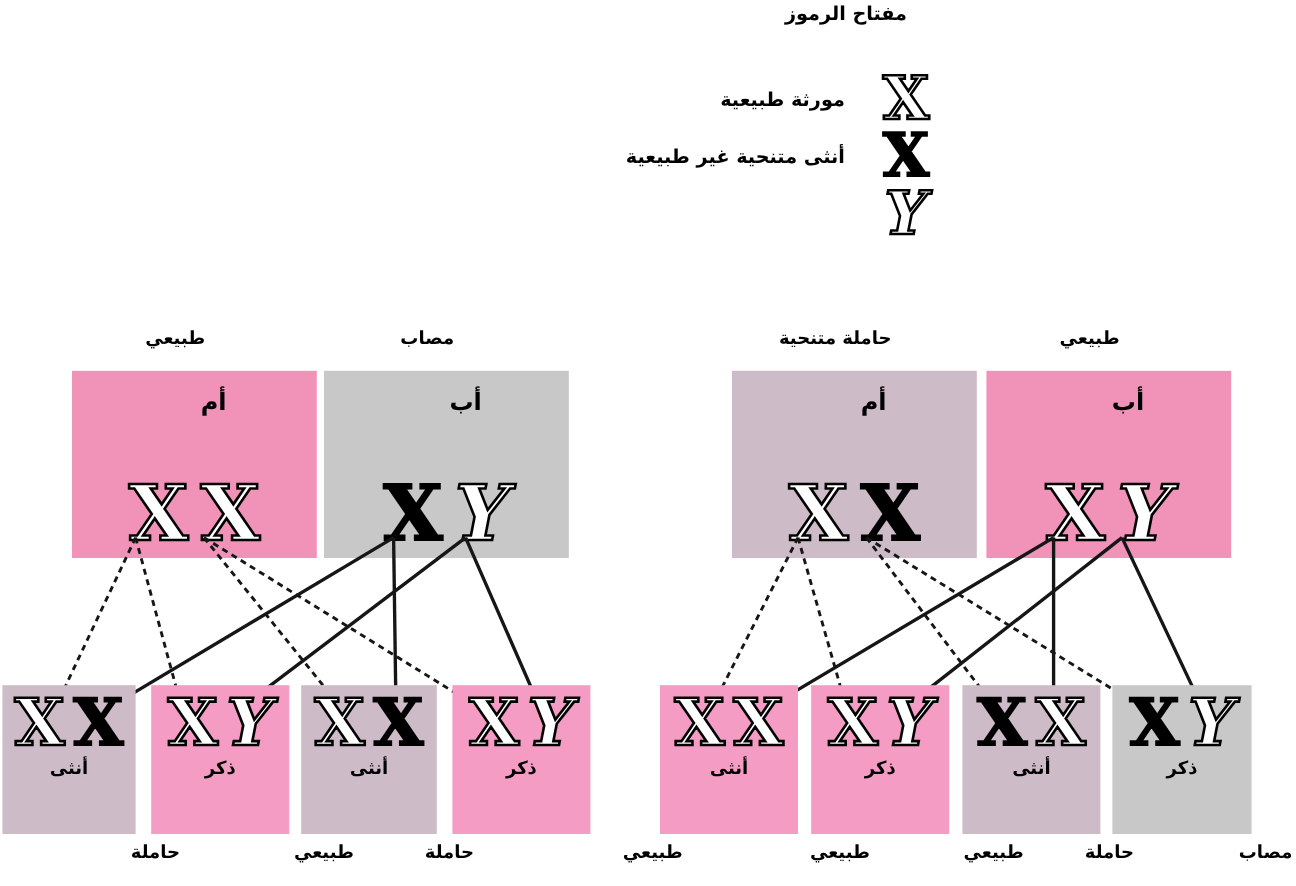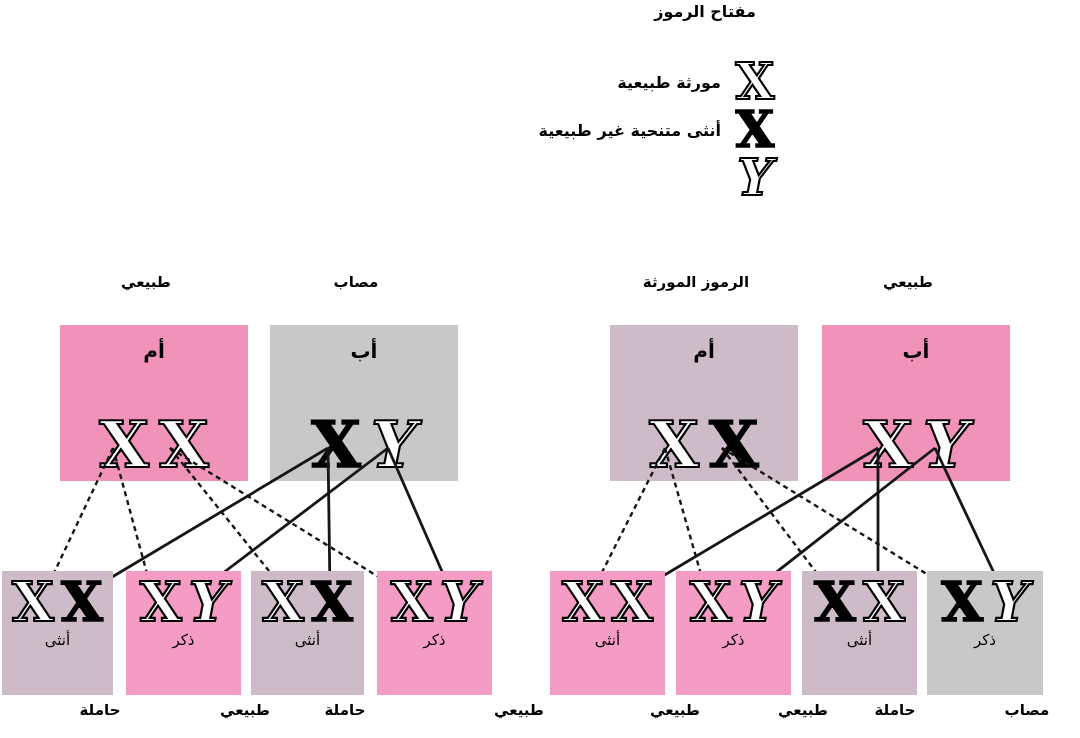--- a/index.html
+++ b/index.html
@@ -9,58 +9,58 @@
     font-family:"DejaVu Sans", sans-serif;
     color:#000;
   }
   
   .legend-title{
     position:absolute;top:2px;left:630px;width:150px;text-align:center;
     font-size:16px;font-weight:bold;direction:rtl;
   }
   .legend-item{
     position:absolute;left:300px;width:478px;height:48px;
-    display:flex;justify-content:flex-end;align-items:center;gap:11px;direction:ltr;
+    display:flex;justify-content:flex-end;align-items:center;gap:28px;direction:ltr;
   }
   .legend-label{
     font-size:16px;font-weight:bold;direction:rtl;white-space:nowrap;
   }
   .legend-sym{width:46px;text-align:center;flex:0 0 46px;}
   
   .gx,.gb,.gy{
     font-family:"DejaVu Serif", serif;
     font-weight:bold;line-height:1;display:inline-block;
   }
   .gx{color:#ffffff;-webkit-text-stroke:2.2px #000000;}
   .gb{color:#000000;-webkit-text-stroke:1.6px #000000;}
   .gy{color:#ffffff;-webkit-text-stroke:2.2px #000000;font-style:italic;}
   .sym-lg{font-size:50px;}
   
   .pbox{
-    position:absolute;top:325px;width:188px;height:156px;
-    display:flex;flex-direction:column;align-items:center;
+    position:absolute;top:309px;width:172px;height:156px;
+    display:flex;flex-direction:column;align-items:center;padding-left:32px;
   }
   .pbox .pname{font-size:20px;font-weight:bold;margin-top:14px;direction:rtl;}
   .pbox .alleles{
     position:absolute;bottom:4px;left:0;right:0;
     display:flex;justify-content:center;gap:10px;font-size:64px;
   }
   .plabel{
     position:absolute;top:273px;height:30px;text-align:center;
     font-size:15px;font-weight:bold;direction:rtl;
   }
   
   .cbox{
     position:absolute;top:571px;height:124px;
     display:flex;flex-direction:column;align-items:center;
   }
   .cbox .alleles{display:flex;justify-content:center;gap:7px;font-size:54px;margin-top:4px;}
-  .sexlabel{font-size:15px;font-weight:normal;direction:rtl;margin-top:2px;text-align:center;}
+  .sexlabel{font-size:15px;font-weight:bold;direction:rtl;margin-top:2px;text-align:center;}
   .blabel{
-    position:absolute;top:701px;width:100px;text-align:center;
+    position:absolute;top:701px;width:100px;text-align:right;
     font-size:15px;font-weight:bold;direction:rtl;
   }
   
   .fill-pink{background:#f192b9;}
   .fill-pink-child{background:#f49cc4;}
   .fill-mauve{background:#cebbc8;}
   .fill-gray{background:#c8c8c8;}
   
   #lines{position:absolute;left:0;top:0;pointer-events:none;}
 </style>
@@ -76,21 +76,21 @@
 <div class="legend-item" style="top:106px;">
   <span class="legend-label">أنثى متنحية غير طبيعية</span>
   <span class="legend-sym gb sym-lg">X</span>
 </div>
 <div class="legend-item" style="top:154px;">
   <span class="legend-sym gy sym-lg">Y</span>
 </div>
 
 <div class="plabel" style="left:60px;width:172px;">طبيعي</div>
 <div class="plabel" style="left:270px;width:172px;">مصاب</div>
-<div class="plabel" style="left:596px;width:200px;">الرموز المورثة</div>
+<div class="plabel" style="left:596px;width:200px;">حاملة متنحية</div>
 <div class="plabel" style="left:822px;width:172px;">طبيعي</div>
 
 <div class="pbox fill-pink" style="left:60px;">
   <div class="pname">أم</div>
   <div class="alleles">
     <span class="gx">X</span>
     <span class="gx">X</span>
   </div>
 </div>
 <div class="pbox fill-gray" style="left:270px;">

